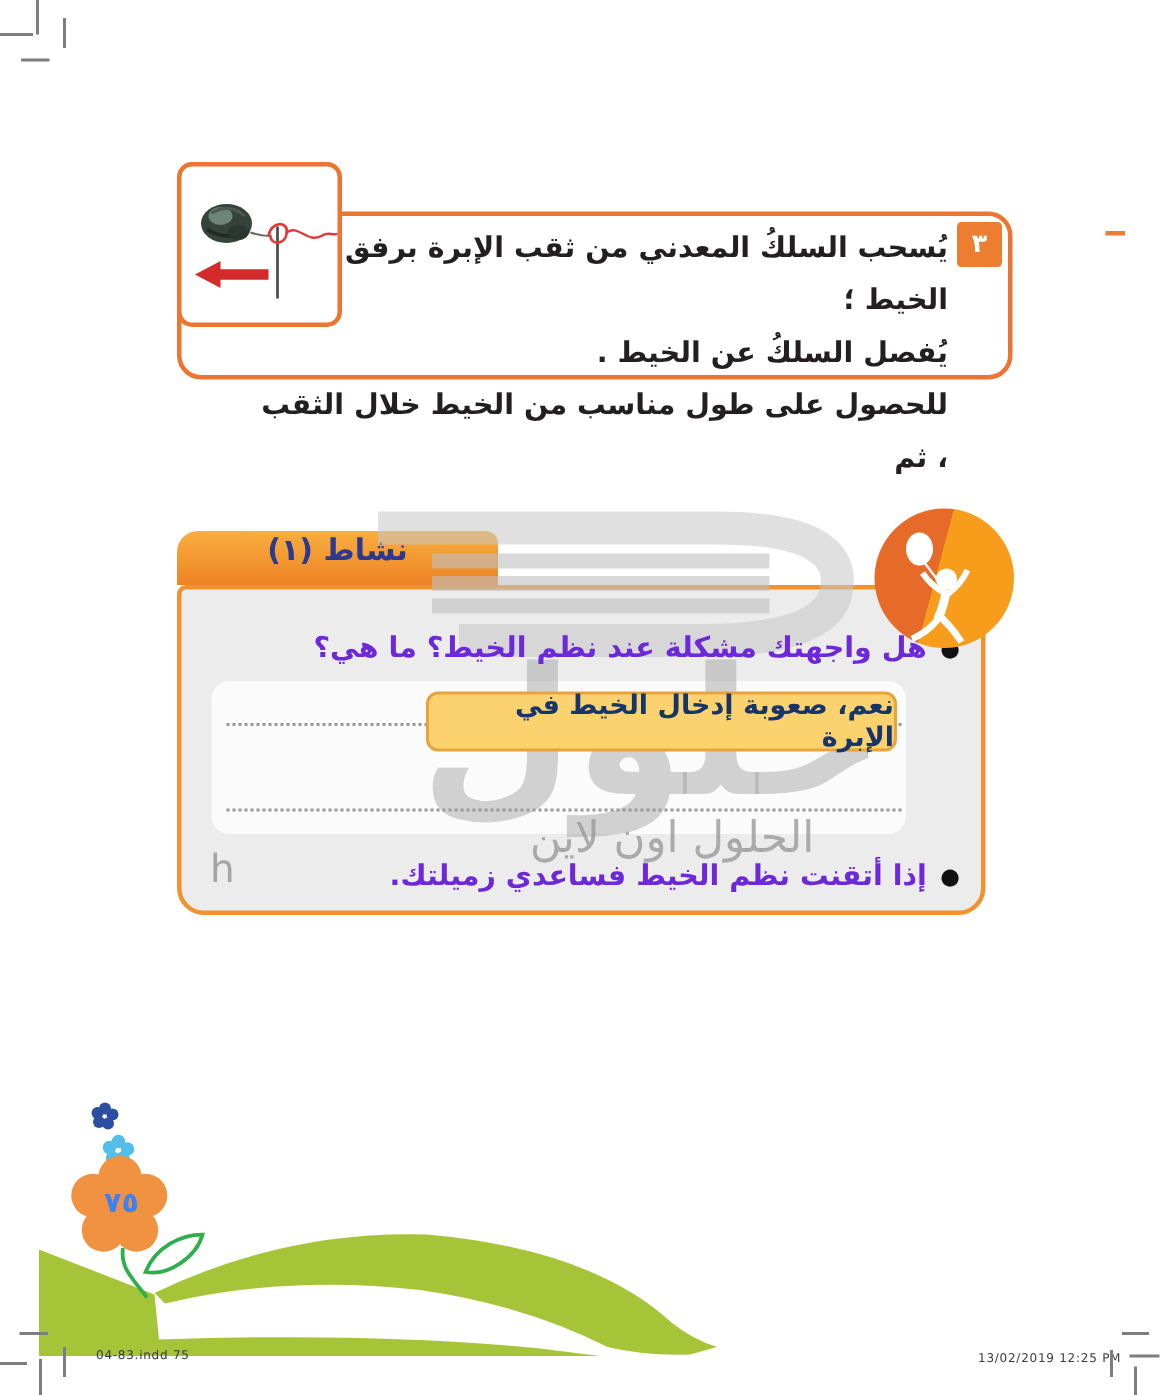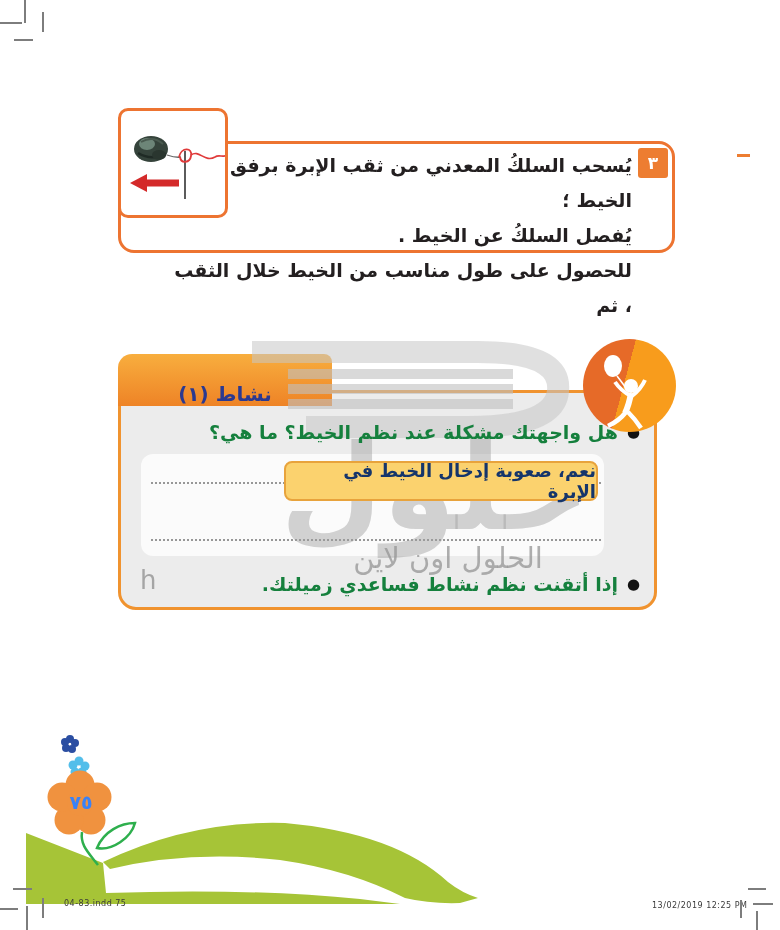--- a/index.html
+++ b/index.html
@@ -14,34 +14,34 @@
             background:#fff;border:3px solid #ED7431;border-radius:16px;}
   .step-text{position:absolute;right:40px;top:4px;width:470px;direction:rtl;text-align:right;
              font-size:19px;font-weight:bold;color:#231f20;line-height:35px;}
   .step-badge{position:absolute;right:4px;top:4px;width:30px;height:30px;background:#ED7D31;
               border-radius:3px;color:#fff;font-size:17px;font-weight:bold;
               display:flex;align-items:center;justify-content:center;}
   .needle-box{position:absolute;left:118px;top:108px;width:104px;height:104px;background:#fff;
               border:3px solid #ED7431;border-radius:10px;z-index:3;}
 
   
-  .act-tab{position:absolute;left:118px;top:354px;width:214px;height:52px;
+  .act-tab{position:absolute;left:118px;top:354px;width:214px;height:36px;
            background:linear-gradient(180deg,#F8AE3E,#EE8326);
            border-radius:14px 8px 0 0;z-index:2;
-           display:flex;align-items:flex-end;justify-content:center;}
+           display:flex;align-items:flex-start;justify-content:center;}
   .act-tab span{color:#2B3990;font-weight:bold;font-size:20px;direction:rtl;}
   .act-box{position:absolute;left:118px;top:390px;width:533px;height:214px;
            background:#ECECEC;border:3px solid #F0932F;border-radius:6px 22px 18px 18px;}
   .white-inner{position:absolute;left:20px;top:61px;width:463px;height:102px;
                background:#FBFBFB;border-radius:12px;}
   .dotline{position:absolute;left:30px;width:450px;border-top:2px dotted #979797;}
   .bullet-row{position:absolute;right:14px;direction:rtl;display:flex;align-items:flex-start;
               gap:9px;z-index:6;}
   .bullet-dot{font-size:15px;color:#111;line-height:26px;}
-  .bullet-txt{font-size:19px;font-weight:bold;color:#15803d;line-height:26px;text-align:right;}
+  .bullet-txt{font-size:19px;font-weight:bold;color:#6d28d9;line-height:26px;text-align:right;}
   .answer-box{position:absolute;left:163px;top:68px;width:310px;height:36px;
               background:#FBD26E;border:2px solid #E8A33C;border-radius:8px;z-index:6;
               display:flex;align-items:center;justify-content:center;}
   .answer-box span{color:#15356B;font-size:18px;font-weight:bold;direction:rtl;padding-left:32px;}
   .act-icon{position:absolute;left:583px;top:339px;width:93px;height:93px;border-radius:50%;
             background:linear-gradient(105deg,#E66A28 45%,#F89C1C 45%);z-index:7;}
 
   
   .wm{pointer-events:none;}
   .wm-word{position:absolute;left:225px;top:408px;width:420px;height:170px;z-index:4;
@@ -115,21 +115,21 @@
       <span class="bullet-dot">●</span>
       <span class="bullet-txt">هل واجهتك مشكلة عند نظم الخيط؟ ما هي؟</span>
     </div>
 
     <div class="answer-box">
       <span>نعم، صعوبة إدخال الخيط في الإبرة</span>
     </div>
 
     <div class="bullet-row" style="top:178px;">
       <span class="bullet-dot">●</span>
-      <span class="bullet-txt">إذا أتقنت نظم نشاط فساعدي زميلتك.</span>
+      <span class="bullet-txt">إذا أتقنت نظم الخيط فساعدي زميلتك.</span>
     </div>
   </div>
 
   <svg class="abs wm" style="left:0;top:0;z-index:4;" width="780" height="930" viewBox="0 0 780 930">
     <path d="M252,352 H478 C548,352 560,372 558,391 C556,414 528,427 468,427 H306" stroke="#C6C6C6" stroke-width="22" fill="none" opacity="0.55"></path>
     <rect x="288" y="369" width="225" height="10" fill="#BFBFBF" opacity="0.6"></rect>
     <rect x="288" y="384" width="225" height="10" fill="#BFBFBF" opacity="0.6"></rect>
     <rect x="288" y="399" width="225" height="10" fill="#BFBFBF" opacity="0.6"></rect>
   </svg>
   <div class="wm-word wm">حلول</div>

